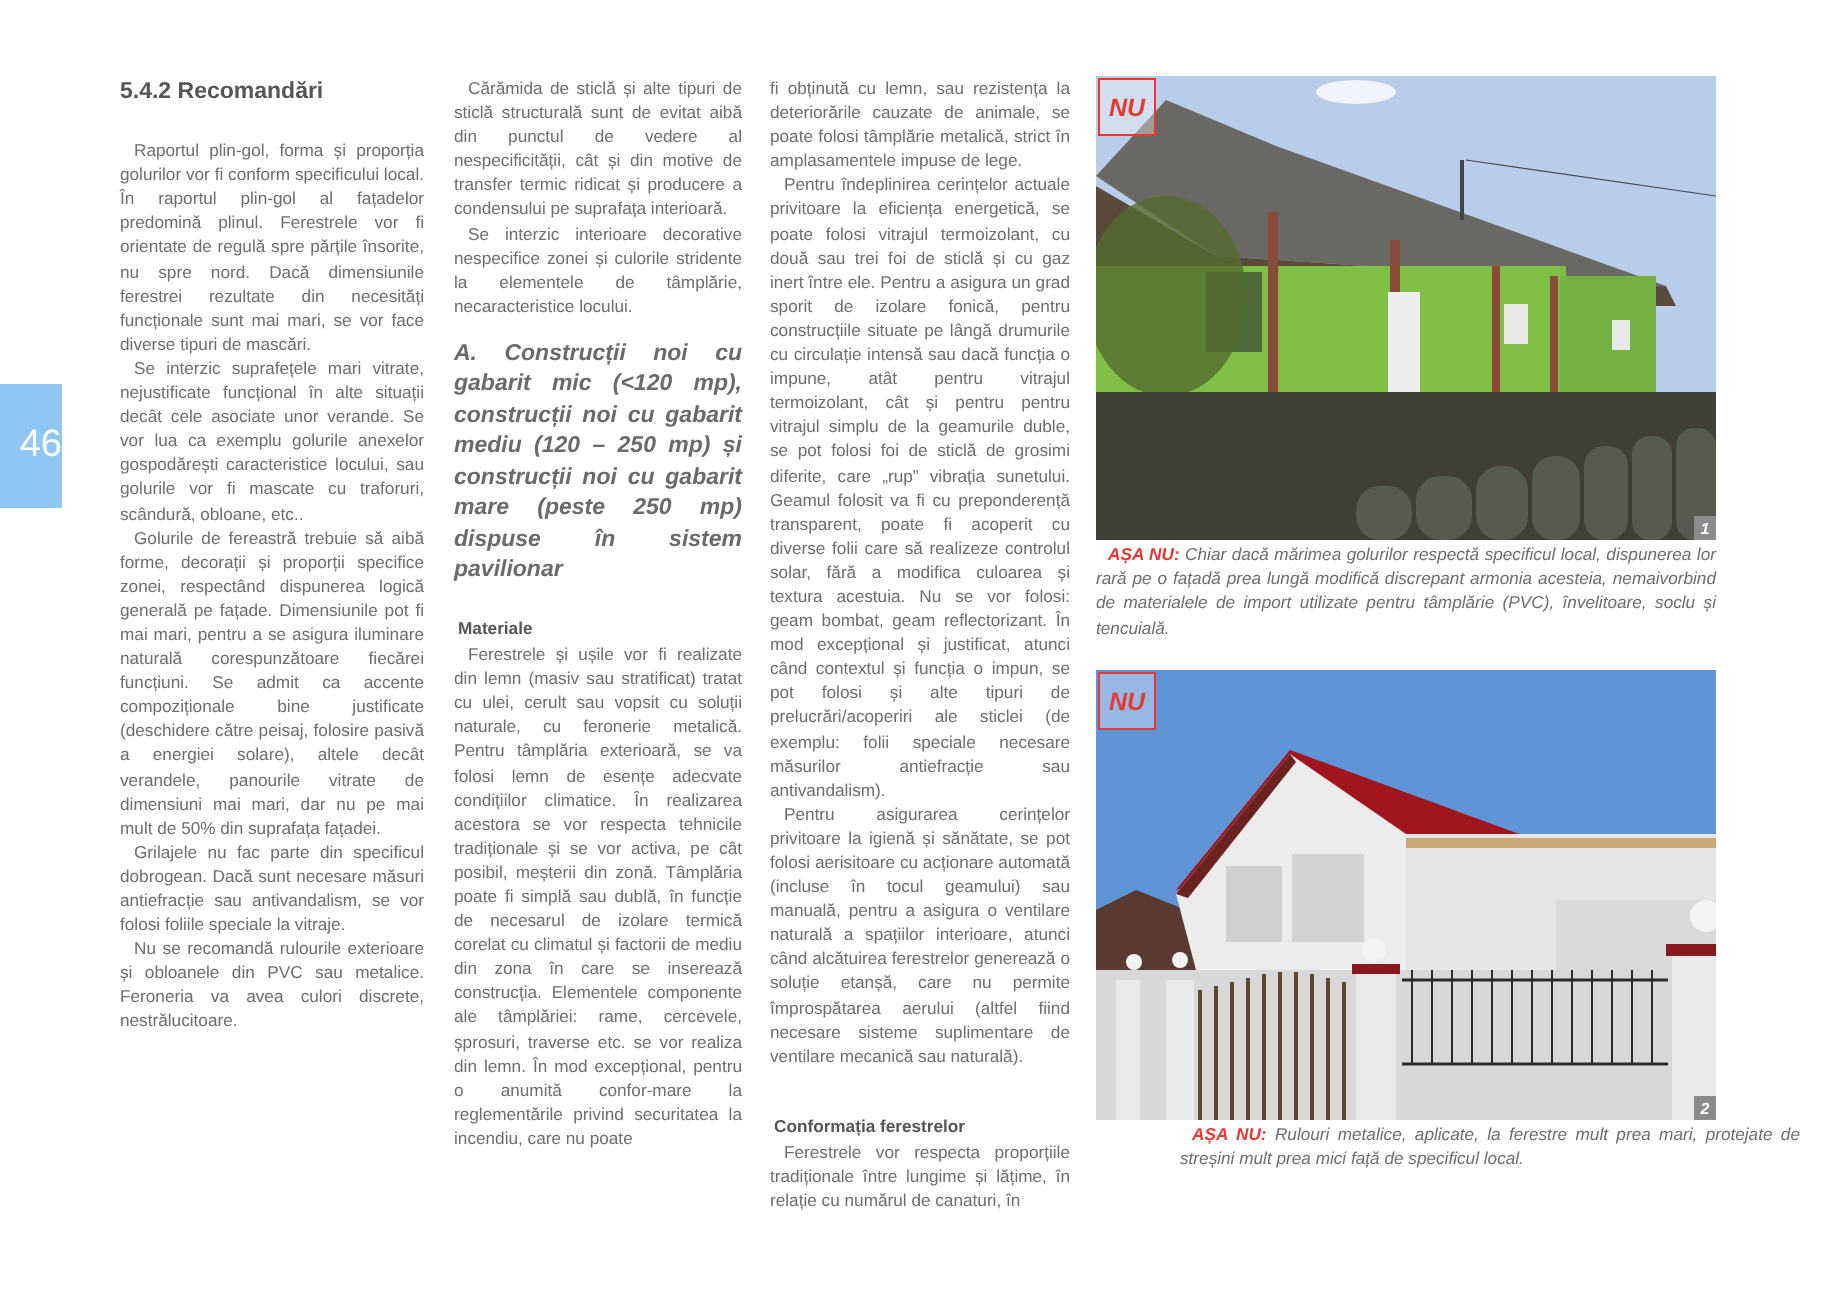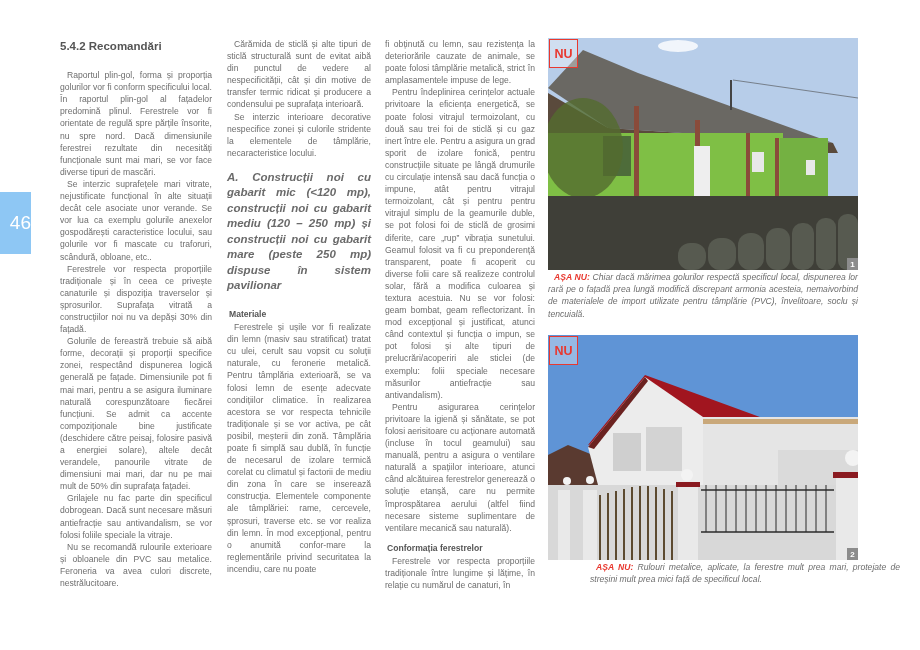--- a/index.html
+++ b/index.html
@@ -14,21 +14,21 @@
     .col1 { left: 60px; width: 152px; }
     .col2 { left: 227px; width: 144px; top: 38px; }
     .col3 { left: 385px; width: 150px; top: 38px; }
     .col p { text-indent: 7px; }
     h2.sec-title { font-size: 11.5px; font-weight: bold; color: #555; margin: 2px 0 17px 0; text-indent: 0 !important; }
     h3.sub-a {
       font-size: 11.5px; line-height: 15.5px; font-weight: bold; font-style: italic; color: #6a6a6a;
       text-align: justify; margin: 11px 0 14px 0;
     }
     h4.minor { font-size: 8.6px; font-weight: bold; color: #555; margin: 7px 0 1px 2px; }
-    .photo { position: absolute; left: 548px; width: 310px; overflow: hidden; }
+    .photo { position: absolute; left: 548px; width: 310px; overflow: hidden; font-style: italic; }
     .photo1 { top: 38px; height: 232px; background: linear-gradient(180deg,#8fb4e2 0%,#bcd2ec 30%,#7da25a 55%,#4c4a3c 80%,#3b3a34 100%); }
     .photo2 { top: 335px; height: 225px; background: linear-gradient(180deg,#5c90d3 0%,#8ab0e2 45%,#dcdcdc 60%,#cfcfcf 100%); }
     .nu-badge {
       position: absolute; left: 1px; top: 1px; width: 29px; height: 29px;
       border: 1.5px solid #e8382f; color: #e8382f; font-weight: bold; font-size: 12.5px;
       display: flex; align-items: center; justify-content: center; background: rgba(255,255,255,0.35);
     }
     .photo-num {
       position: absolute; right: 0; bottom: 0; width: 11px; height: 12px;
       background: #8c8c8c; color: #fff; font-size: 8px; font-weight: bold;
@@ -44,39 +44,38 @@
 <body>
 
 <div class="page-tab">
   <span>46</span>
 </div>
 
 <div class="col col1">
   <h2 class="sec-title">5.4.2 Recomandări</h2>
   <p>Raportul plin-gol, forma și proporția golurilor vor fi conform specificului local. În raportul plin-gol al fațadelor predomină plinul. Ferestrele vor fi orientate de regulă spre părțile însorite, nu spre nord. Dacă dimensiunile ferestrei rezultate din necesități funcționale sunt mai mari, se vor face diverse tipuri de mascări.</p>
   <p>Se interzic suprafețele mari vitrate, nejustificate funcțional în alte situații decât cele asociate unor verande. Se vor lua ca exemplu golurile anexelor gospodărești caracteristice locului, sau golurile vor fi mascate cu traforuri, scândură, obloane, etc..</p>
-  <p>Ferestrele vor respecta proporțiile tradiționale și în ceea ce privește canaturile și dispoziția traverselor și șprosurilor. Suprafața vitrată a construcțiilor noi nu va depăși 30% din fațadă.</p>
   <p>Golurile de fereastră trebuie să aibă forme, decorații și proporții specifice zonei, respectând dispunerea logică generală pe fațade. Dimensiunile pot fi mai mari, pentru a se asigura iluminare naturală corespunzătoare fiecărei funcțiuni. Se admit ca accente compoziționale bine justificate (deschidere către peisaj, folosire pasivă a energiei solare), altele decât verandele, panourile vitrate de dimensiuni mai mari, dar nu pe mai mult de 50% din suprafața fațadei.</p>
   <p>Grilajele nu fac parte din specificul dobrogean. Dacă sunt necesare măsuri antiefracție sau antivandalism, se vor folosi foliile speciale la vitraje.</p>
   <p>Nu se recomandă rulourile exterioare și obloanele din PVC sau metalice. Feroneria va avea culori discrete, nestrălucitoare.</p>
 </div>
 
 <div class="col col2">
   <p>Cărămida de sticlă și alte tipuri de sticlă structurală sunt de evitat aibă din punctul de vedere al nespecificității, cât și din motive de transfer termic ridicat și producere a condensului pe suprafața interioară.</p>
   <p>Se interzic interioare decorative nespecifice zonei și culorile stridente la elementele de tâmplărie, necaracteristice locului.</p>
   <h3 class="sub-a">A. Construcții noi cu gabarit mic (&lt;120 mp), construcții noi cu gabarit mediu (120 – 250 mp) și construcții noi cu gabarit mare (peste 250 mp) dispuse în sistem pavilionar</h3>
   <h4 class="minor">Materiale</h4>
   <p>Ferestrele și ușile vor fi realizate din lemn (masiv sau stratificat) tratat cu ulei, cerult sau vopsit cu soluții naturale, cu feronerie metalică. Pentru tâmplăria exterioară, se va folosi lemn de esențe adecvate condițiilor climatice. În realizarea acestora se vor respecta tehnicile tradiționale și se vor activa, pe cât posibil, meșterii din zonă. Tâmplăria poate fi simplă sau dublă, în funcție de necesarul de izolare termică corelat cu climatul și factorii de mediu din zona în care se inserează construcția. Elementele componente ale tâmplăriei: rame, cercevele, șprosuri, traverse etc. se vor realiza din lemn. În mod excepțional, pentru o anumită confor-mare la reglementările privind securitatea la incendiu, care nu poate</p>
 </div>
 
 <div class="col col3">
   <p style="text-indent:0">fi obținută cu lemn, sau rezistența la deteriorările cauzate de animale, se poate folosi tâmplărie metalică, strict în amplasamentele impuse de lege.</p>
   <p>Pentru îndeplinirea cerințelor actuale privitoare la eficiența energetică, se poate folosi vitrajul termoizolant, cu două sau trei foi de sticlă și cu gaz inert între ele. Pentru a asigura un grad sporit de izolare fonică, pentru construcțiile situate pe lângă drumurile cu circulație intensă sau dacă funcția o impune, atât pentru vitrajul termoizolant, cât și pentru pentru vitrajul simplu de la geamurile duble, se pot folosi foi de sticlă de grosimi diferite, care „rup” vibrația sunetului. Geamul folosit va fi cu preponderență transparent, poate fi acoperit cu diverse folii care să realizeze controlul solar, fără a modifica culoarea și textura acestuia. Nu se vor folosi: geam bombat, geam reflectorizant. În mod excepțional și justificat, atunci când contextul și funcția o impun, se pot folosi și alte tipuri de prelucrări/acoperiri ale sticlei (de exemplu: folii speciale necesare măsurilor antiefracție sau antivandalism).</p>
   <p>Pentru asigurarea cerințelor privitoare la igienă și sănătate, se pot folosi aerisitoare cu acționare automată (incluse în tocul geamului) sau manuală, pentru a asigura o ventilare naturală a spațiilor interioare, atunci când alcătuirea ferestrelor generează o soluție etanșă, care nu permite împrospătarea aerului (altfel fiind necesare sisteme suplimentare de ventilare mecanică sau naturală).</p>
-  <h4 class="minor" style="margin-top:8px">Conformația ferestrelor</h4>
+  <h4 class="minor" style="margin-top:23px">Conformația ferestrelor</h4>
   <p>Ferestrele vor respecta proporțiile tradiționale între lungime și lățime, în relație cu numărul de canaturi, în</p>
 </div>
 
 <div class="photo photo1">
   <svg class="scene" width="310" height="232" viewBox="0 0 310 232">
     <rect x="0" y="0" width="310" height="232" fill="#b7cde9"></rect>
     <ellipse cx="130" cy="8" rx="20" ry="6" fill="#ffffff" opacity="0.8"></ellipse>
     <polygon points="35,12 90,35 285,105 60,90 0,50" fill="#6a6863"></polygon>
     <polygon points="0,55 60,90 285,105 290,115 0,115" fill="#5a4a3c"></polygon>
     <rect x="0" y="95" width="235" height="70" fill="#7fbf45"></rect>

